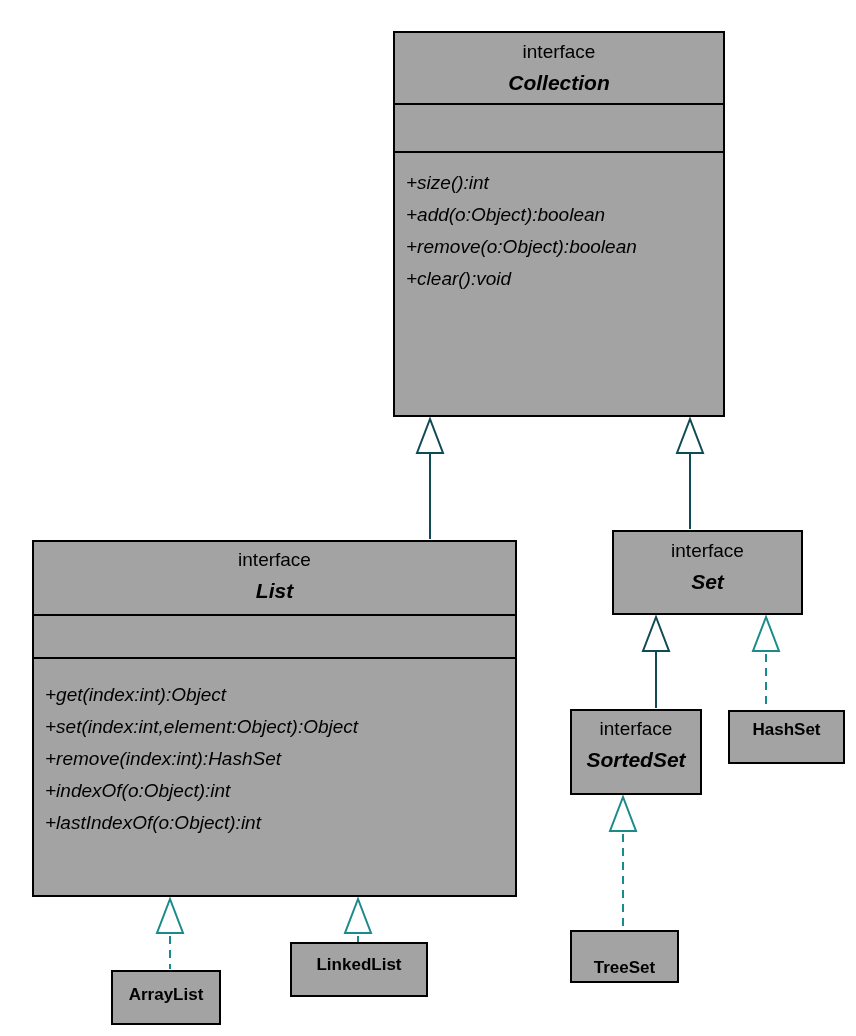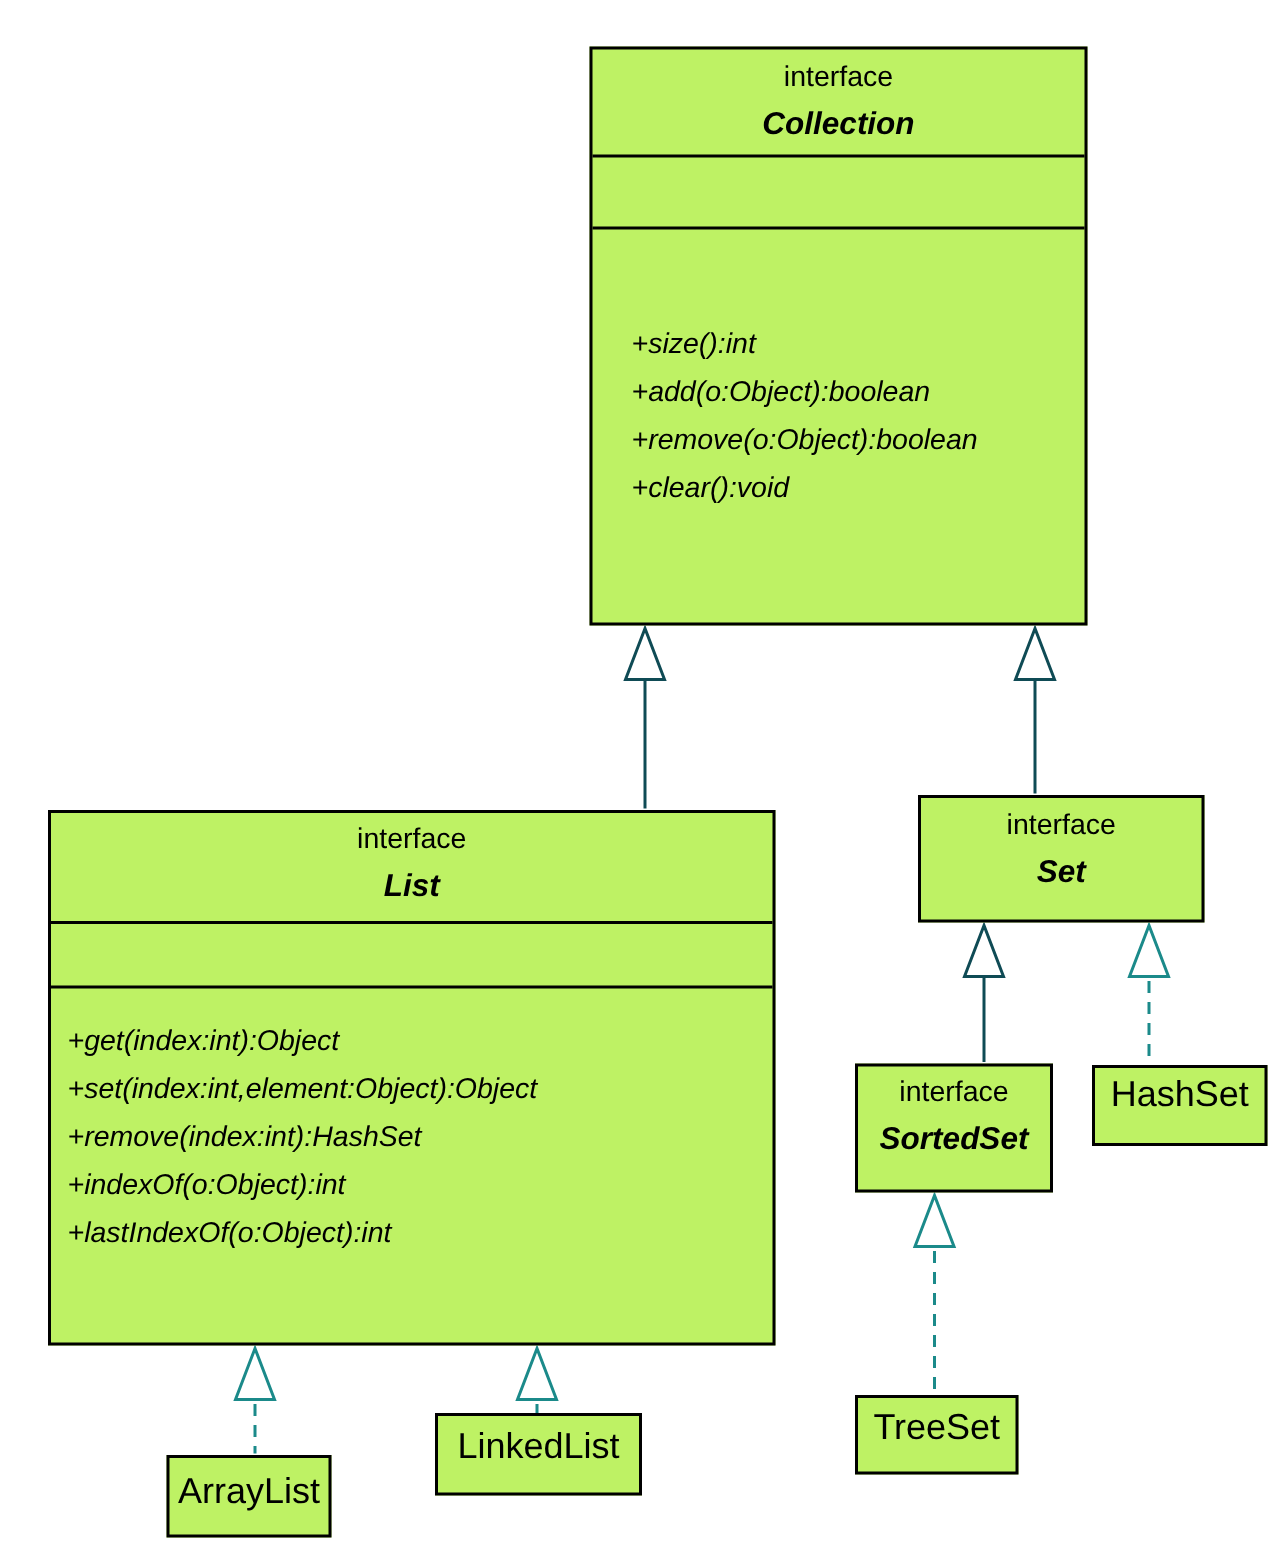--- a/index.html
+++ b/index.html
@@ -19,21 +19,21 @@
   .edges {
     position: absolute;
     left: 0;
     top: 0;
     width: 856px;
     height: 1036px;
   }
   .uml-box {
     position: absolute;
     box-sizing: border-box;
-    background: #bef264;
+    background: #a3a3a3;
     border: 2px solid #000000;
   }
   .box-hdr {
     box-sizing: border-box;
     display: flex;
     flex-direction: column;
     align-items: center;
     justify-content: flex-start;
     text-align: center;
     border-bottom: 2px solid #000000;
@@ -48,23 +48,23 @@
     font-style: normal;
     font-weight: normal;
   }
   .iface-name {
     font-size: 21px;
     line-height: 31px;
     font-weight: bold;
     font-style: italic;
   }
   .class-name {
-    font-size: 24px;
+    font-size: 17px;
     line-height: 30px;
-    font-weight: normal;
+    font-weight: bold;
   }
   .simple-box {
     display: flex;
     justify-content: center;
     align-items: flex-start;
   }
   .hdr-only {
     display: flex;
     flex-direction: column;
     align-items: center;
@@ -123,21 +123,21 @@
       <polygon points="358,899 345,933 371,933" fill="#ffffff" stroke-width="2" stroke="#1b8a8a"></polygon>
     </g>
   </svg>
 
   <div class="uml-box" style="left:393px; top:31px; width:332px; height:386px;">
     <div class="box-hdr" style="height:72px; padding-top:3px;">
       <div class="stereotype">interface</div>
       <div class="iface-name">Collection</div>
     </div>
     <div class="attrs-section" style="height:48px;"></div>
-    <div class="methods-section" style="padding:14px 0 0 26px;margin-top:47px;">
+    <div class="methods-section" style="padding:14px 0 0 11px;">
       <div class="method">+size():int</div>
       <div class="method">+add(o:Object):boolean</div>
       <div class="method">+remove(o:Object):boolean</div>
       <div class="method">+clear():void</div>
     </div>
   </div>
 
   <div class="uml-box" style="left:32px; top:540px; width:485px; height:357px;">
     <div class="box-hdr" style="height:74px; padding-top:2px;">
       <div class="stereotype">interface</div>
@@ -160,21 +160,21 @@
 
   <div class="uml-box hdr-only" style="left:570px; top:709px; width:132px; height:86px; padding-top:2px;">
     <div class="stereotype">interface</div>
     <div class="iface-name">SortedSet</div>
   </div>
 
   <div class="uml-box simple-box" style="left:728px; top:710px; width:117px; height:54px; padding-top:3px;">
     <div class="class-name">HashSet</div>
   </div>
 
-  <div class="uml-box simple-box" style="left:570px; top:930px; width:109px; height:53px; padding-top:5px;">
+  <div class="uml-box simple-box" style="left:570px; top:930px; width:109px; height:53px; padding-top:21px;">
     <div class="class-name">TreeSet</div>
   </div>
 
   <div class="uml-box simple-box" style="left:111px; top:970px; width:110px; height:55px; padding-top:8px;">
     <div class="class-name">ArrayList</div>
   </div>
 
   <div class="uml-box simple-box" style="left:290px; top:942px; width:138px; height:55px; padding-top:6px;">
     <div class="class-name">LinkedList</div>
   </div>

